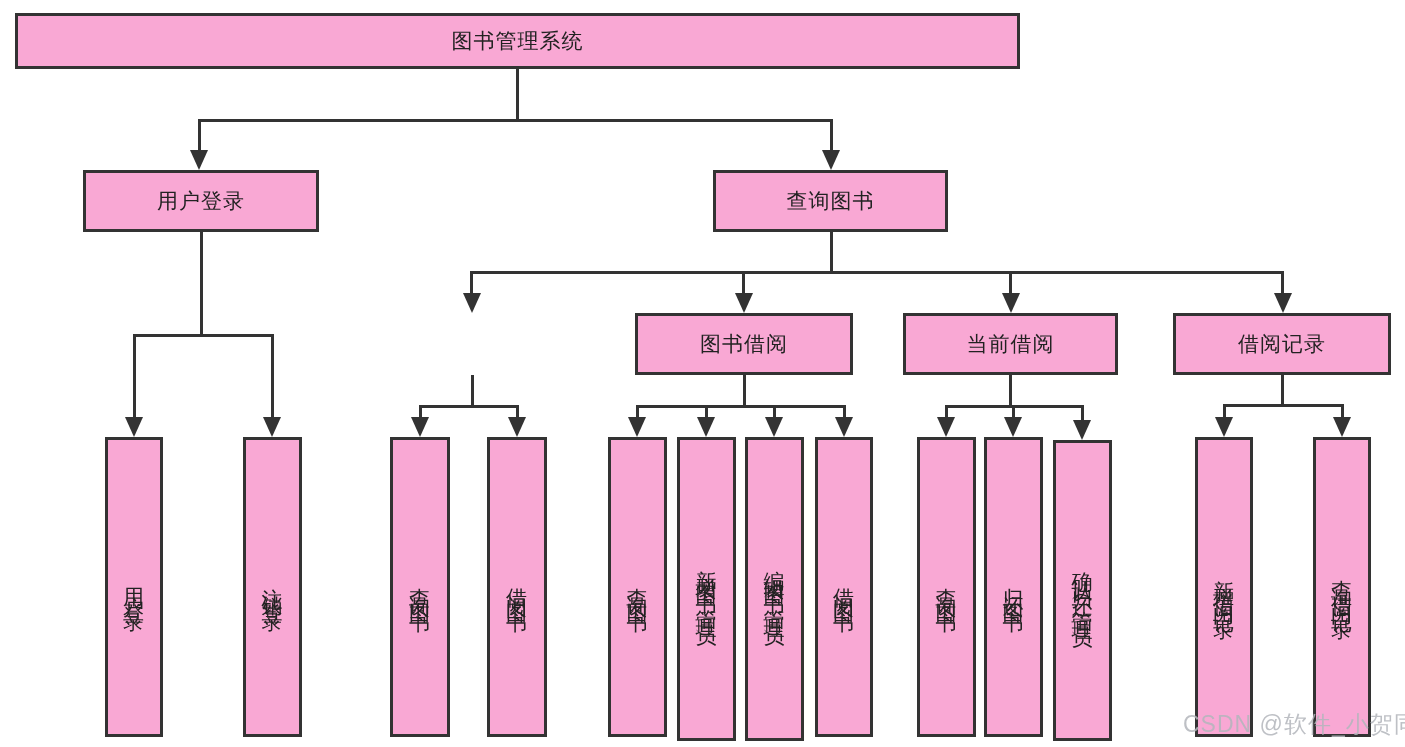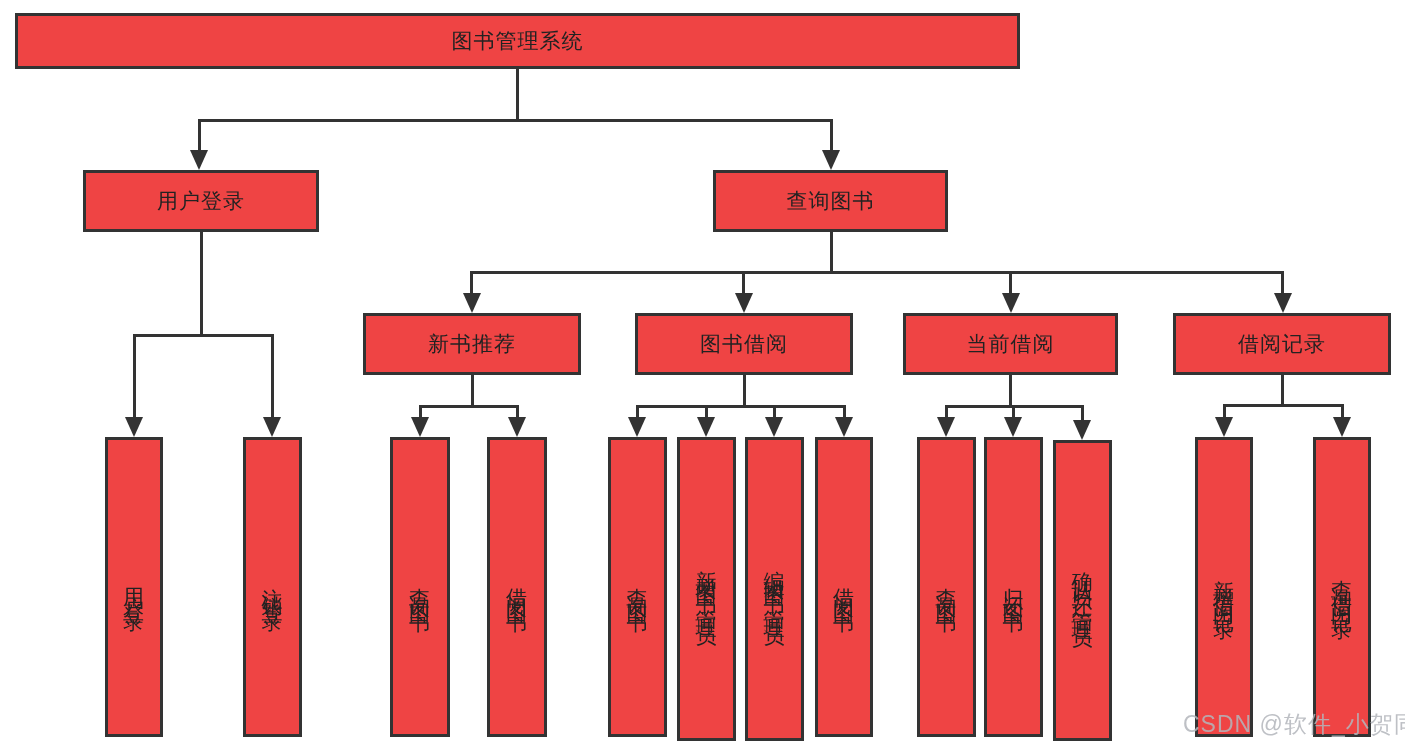--- a/index.html
+++ b/index.html
@@ -12,21 +12,21 @@
     position:relative;
     width:1405px;height:747px;
     background:#ffffff;
     font-family:"Liberation Sans","DejaVu Sans",sans-serif;
     overflow:hidden;
   }
   .box{
     position:absolute;
     box-sizing:border-box;
     border:3px solid var(--line);
-    background:#ef4444;
+    background:#f9a8d4;
     display:flex;align-items:center;justify-content:center;
     color:var(--text);
   }
   .box .lbl{
     font-size:21px;
     letter-spacing:1px;
     color:var(--text);
     white-space:nowrap;
   }
   .leaf .lbl{
@@ -90,23 +90,20 @@
   <div class="hline" style="left:470px;top:271px;width:814px"></div>
   <div class="vline" style="left:470px;top:271px;height:25px"></div>
   <div class="arrow" style="left:463px;top:293px"></div>
   <div class="vline" style="left:742px;top:271px;height:25px"></div>
   <div class="arrow" style="left:735px;top:293px"></div>
   <div class="vline" style="left:1009px;top:271px;height:25px"></div>
   <div class="arrow" style="left:1002px;top:293px"></div>
   <div class="vline" style="left:1281px;top:271px;height:25px"></div>
   <div class="arrow" style="left:1274px;top:293px"></div>
 
-  <div class="box" style="left:363px;top:313px;width:218px;height:62px">
-    <span class="lbl">新书推荐</span>
-  </div>
   <div class="box" style="left:903px;top:313px;width:215px;height:62px">
     <span class="lbl">当前借阅</span>
   </div>
   <div class="box" style="left:635px;top:313px;width:218px;height:62px">
     <span class="lbl">图书借阅</span>
   </div>
   <div class="box" style="left:1173px;top:313px;width:218px;height:62px">
     <span class="lbl">借阅记录</span>
   </div>
 

